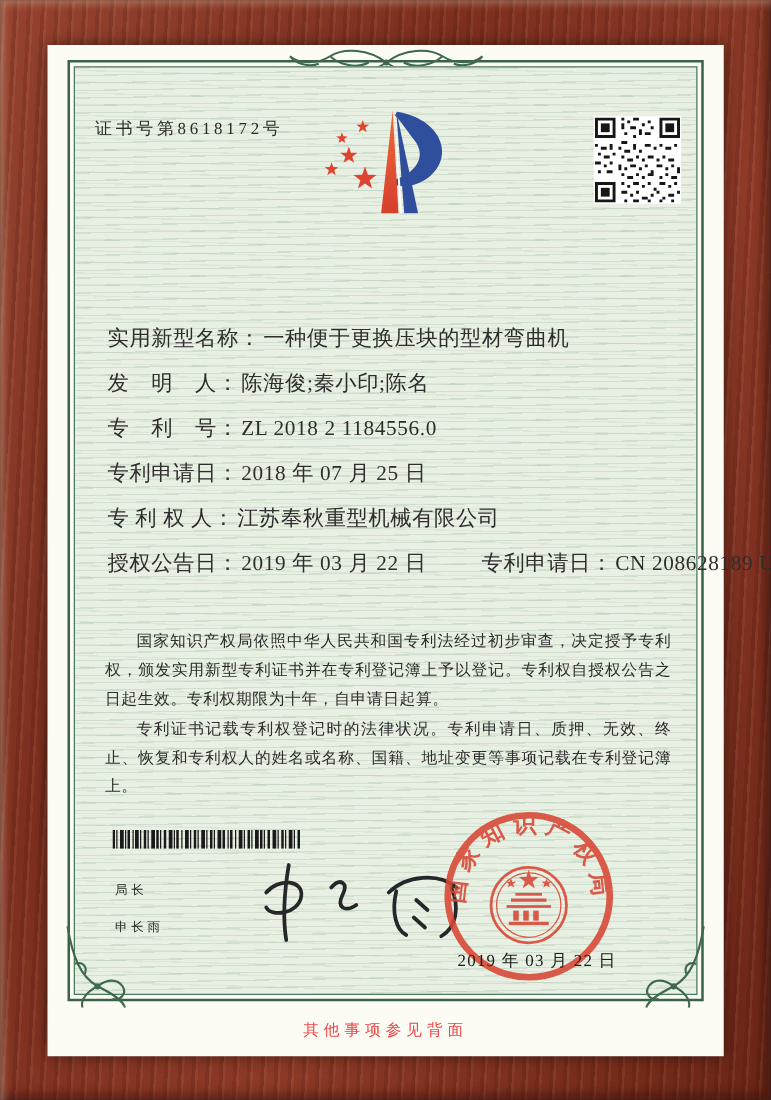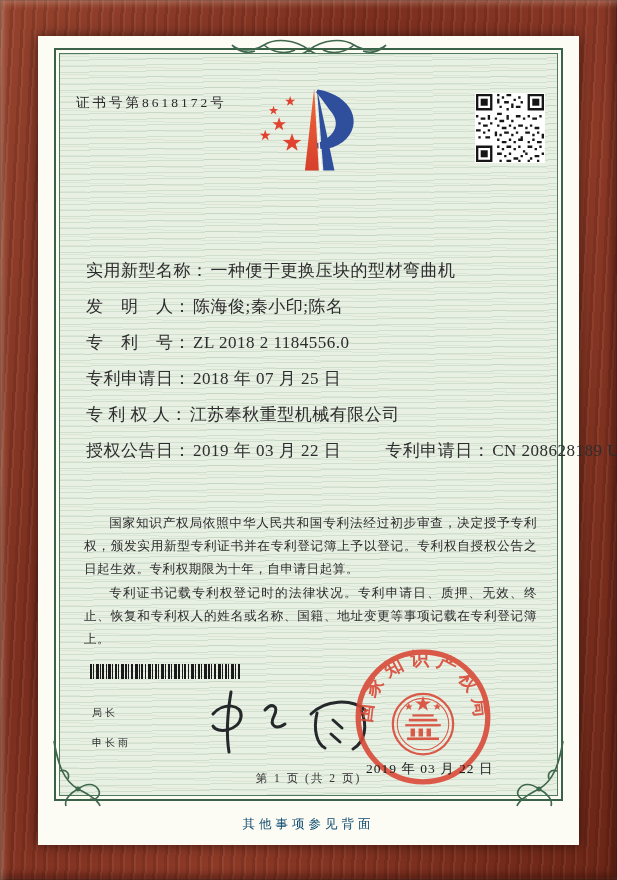--- a/index.html
+++ b/index.html
@@ -14,21 +14,21 @@
   .frame::before{content:"";position:absolute;inset:0;
     background:repeating-linear-gradient(93deg,rgba(55,12,6,.14) 0 3px,rgba(255,205,175,.07) 3px 5px,transparent 5px 11px);}
   .frame::after{content:"";position:absolute;inset:0;
     box-shadow:inset 3px 3px 7px rgba(255,226,200,.35),
                inset -4px -4px 9px rgba(25,4,0,.5),
                inset 0 0 0 1px rgba(0,0,0,.22);}
   
   .paper{position:absolute;left:38px;right:38px;top:36px;bottom:35px;
     background:#fcfbf4;box-shadow:0 0 12px rgba(0,0,0,.55);}
   .footer-note{position:absolute;bottom:12px;width:100%;text-align:center;
-    font-size:12.5px;color:#0c4a6e;letter-spacing:4px;}
+    font-size:12.5px;color:#ef4444;letter-spacing:4px;}
   
   .cert{position:absolute;left:16px;right:16px;top:12px;bottom:44px;
     border:2px solid #3a6249;padding:3px;}
   .cert-inner{position:relative;width:100%;height:100%;box-sizing:border-box;
     border:1px solid #4d7a5c;
     background-color:#e8efe3;
     background-image:
       repeating-linear-gradient(179deg,rgba(115,158,120,.20) 0 1px,transparent 1px 6px),
       repeating-linear-gradient(1.5deg,rgba(115,158,120,.11) 0 1px,transparent 1px 9px);}
   .ornament-top{position:absolute;top:-14px;left:50%;transform:translateX(-50%);}
@@ -41,21 +41,21 @@
   .logo{position:absolute;top:28px;left:calc(50% + 7px);transform:translateX(-50%);}
   .qr{position:absolute;top:39px;right:12px;width:68px;height:68px;background:#fff;padding:1px;}
   .title{position:absolute;top:130px;width:100%;text-align:center;
     font-size:30px;font-weight:bold;letter-spacing:8px;color:#1d1d1d;}
   .fields{position:absolute;top:208px;left:26px;right:18px;
     font-size:17px;color:#2d2d2d;letter-spacing:.5px;}
   .field-row{margin-bottom:18px;line-height:18px;white-space:nowrap;}
   .field-row .lbl{margin-right:2px;}
   .grant-row{display:flex;}
   .grant-row .pair2{margin-left:44px;}
-  .paras{position:absolute;top:458px;left:24px;right:20px;
+  .paras{position:absolute;top:448px;left:24px;right:20px;
     font-size:12.6px;line-height:1.84;color:#2c2c2c;text-align:justify;}
   .paras p{margin:0;text-indent:2em;letter-spacing:.5px;}
   .barcode{position:absolute;left:30px;top:610px;width:152px;height:15px;}
   .sign-block{position:absolute;left:32px;top:644px;font-size:10px;
     color:#1f1f1f;letter-spacing:3px;line-height:30px;}
   .signature{position:absolute;left:133px;top:630px;}
   .seal{position:absolute;left:292px;top:592px;width:142px;height:142px;}
   .seal-date{position:absolute;left:306px;top:706px;font-size:13.5px;
     letter-spacing:1px;color:#1b1b1b;z-index:3;}
   .page-info{position:absolute;bottom:9px;width:100%;text-align:center;
@@ -193,21 +193,20 @@
             <rect x="68" y="77" width="24" height="2.5" stroke="none"></rect>
             <rect x="66" y="93" width="5" height="9" stroke="none"></rect>
             <rect x="75" y="93" width="5" height="9" stroke="none"></rect>
             <rect x="84" y="93" width="5" height="9" stroke="none"></rect>
             <rect x="62" y="103" width="36" height="3" stroke="none"></rect>
           </g>
         </g>
       </svg>
       <div class="seal-date">2019 年 03 月 22 日</div>
 
-      <div class="page-info">第 1 页 (共 2 页)</div>
 
     </div>
 
     <svg class="flourish bl" width="56" height="70" viewBox="0 0 56 70">
       <g stroke="#3f684d" fill="none" stroke-width="1.7">
         <path d="M4,4 C8,28 14,44 28,52 C40,58 48,63 50,69"></path>
         <path d="M28,52 C20,56 14,63 16,69"></path>
         <path d="M28,52 C36,46 44,46 48,52 C52,58 46,64 40,62"></path>
         <path d="M10,34 C16,32 20,36 18,42"></path>
       </g>

